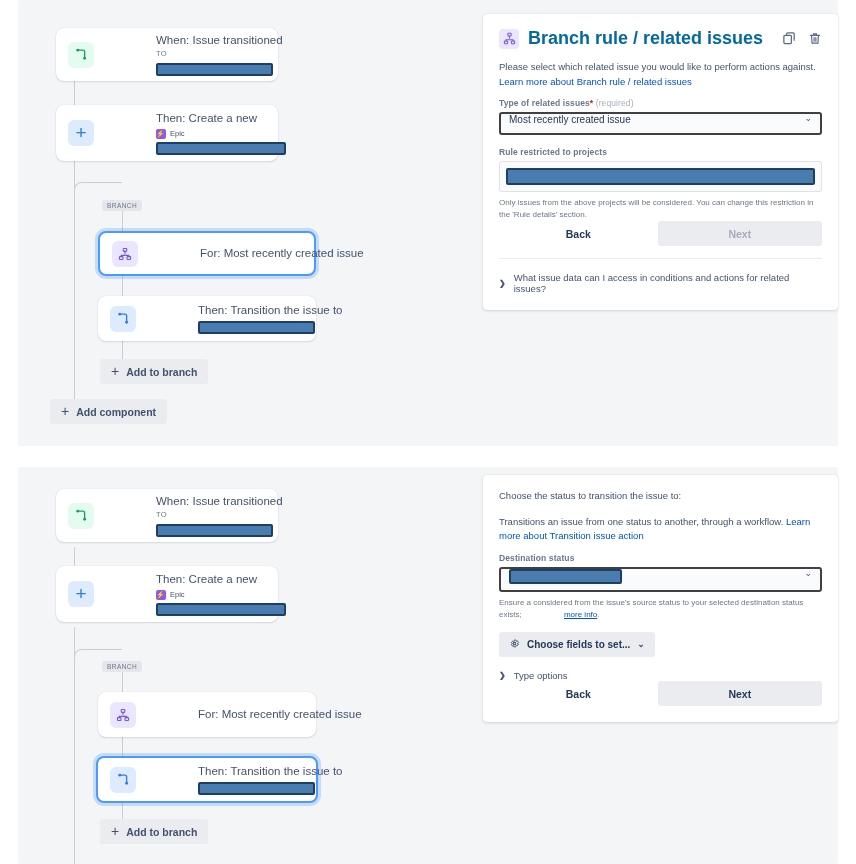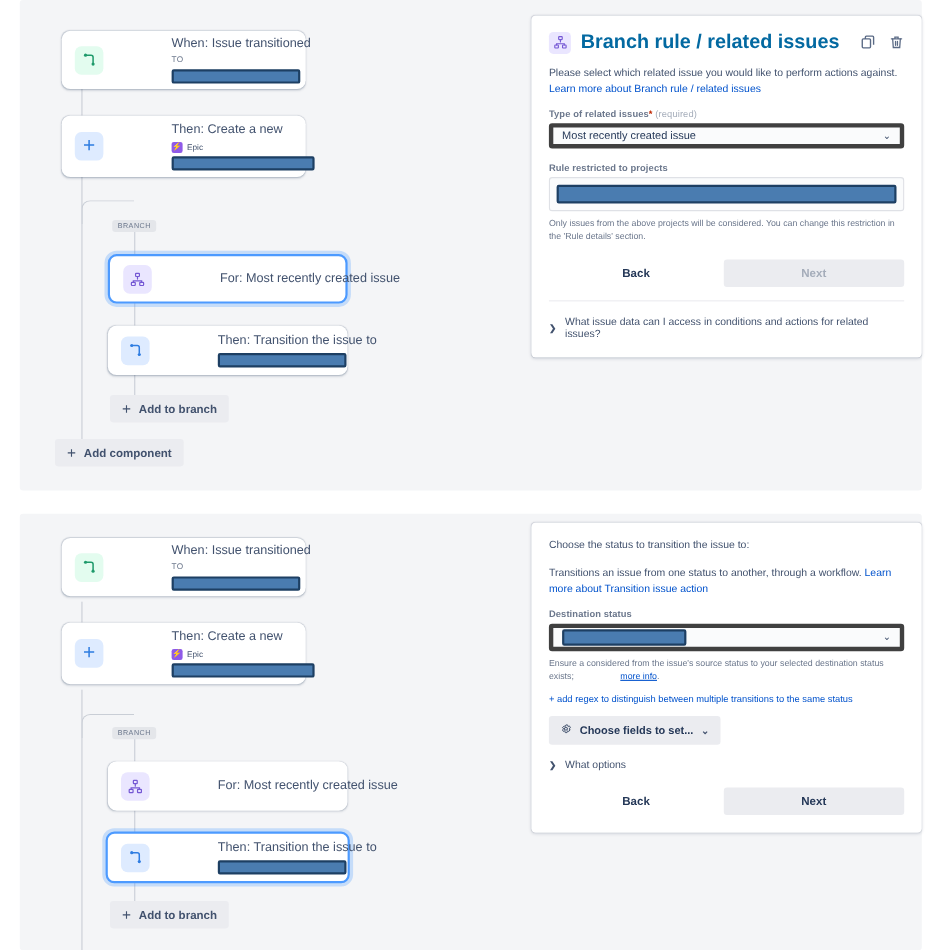--- a/index.html
+++ b/index.html
@@ -134,45 +134,45 @@
 
   .field-label {
     font-size:8.5px; font-weight:700; color:#6b778c;
     margin-bottom:4px; letter-spacing:.1px;
   }
   .req-star { color:#bf2600; font-weight:700; }
   .req-note { color:#a5adba; font-weight:400; }
 
   .select-box {
     background:#fafbfc;
-    border:4px solid #404040;
+    border:2px solid #404040;
     border-radius:3px;
     height:23px;
-    display:flex; align-items:center;
+    display:flex; 
     padding:0 8px;
     font-size:10px; color:#253858;
     cursor:pointer;
   }
   .select-box .val { flex:1 1 auto; }
   .chev { color:#42526e; font-size:9px; line-height:1; }
 
   .redact-field {
     background:#fafbfc;
     border:1px solid #dfe1e6;
     border-radius:3px;
     padding:4px 6px;
     display:flex; align-items:center;
   }
   .redact-field .redact { margin-top:0; height:17px; flex:1 1 auto; }
 
   .helper {
     font-size:8px; line-height:1.5; color:#6b778c; margin-top:5px;
   }
 
-  .btn-row { display:flex; margin-top:15px; }
+  .btn-row { display:flex; }
   .btn-back, .btn-next {
     border:none; border-radius:3px;
     font-family:inherit; font-size:10.5px; font-weight:600;
     height:25px; cursor:pointer;
   }
   .btn-back { background:transparent; color:#253858; width:160px; }
   .btn-next { background:#ebecf0; color:#253858; width:166px; }
   .btn-next.disabled { color:#a5adba; cursor:not-allowed; }
 
   .expander {
@@ -428,36 +428,35 @@
         <div class="select-box" style="height:25px;">
           <span class="val">
             <span class="redact" style="display:inline-block; width:113px; height:15px; vertical-align:middle; margin-top:0;"></span>
           </span>
           <span class="chev">⌄</span>
         </div>
         <div class="helper">
           <span>Ensure a considered from the issue's source status to your selected destination status exists; </span><a class="lnk-u">more info</a><span>.</span>
         </div>
 
-        <a class="regex-link">+ add regex to distinguish between multiple transitions to the same status</a>
 
         <button class="chooser">
           <span>
             <svg width="11" height="11" viewBox="0 0 24 24" fill="#253858">
               <path d="M12 8.3a3.7 3.7 0 1 0 0 7.4 3.7 3.7 0 0 0 0-7.4zm0 5.6a1.9 1.9 0 1 1 0-3.8 1.9 1.9 0 0 1 0 3.8z"></path>
               <path d="M20.4 13.6l-1.5-.9a7.2 7.2 0 0 0 0-1.4l1.5-.9a.8.8 0 0 0 .3-1l-1.3-2.3a.8.8 0 0 0-1-.3l-1.5.8a7 7 0 0 0-1.2-.7V5.2a.8.8 0 0 0-.8-.8h-2.6a.8.8 0 0 0-.8.8v1.7c-.4.2-.8.4-1.2.7l-1.5-.8a.8.8 0 0 0-1 .3L5.3 9.4a.8.8 0 0 0 .3 1l1.5.9a7.2 7.2 0 0 0 0 1.4l-1.5.9a.8.8 0 0 0-.3 1l1.3 2.3a.8.8 0 0 0 1 .3l1.5-.8c.4.3.8.5 1.2.7v1.7a.8.8 0 0 0 .8.8h2.6a.8.8 0 0 0 .8-.8v-1.7c.4-.2.8-.4 1.2-.7l1.5.8a.8.8 0 0 0 1-.3l1.3-2.3a.8.8 0 0 0-.3-1z" fill="none" stroke="#253858" stroke-width="1.7"></path>
             </svg>
           </span>
           <span>Choose fields to set...</span>
           <span class="chev">⌄</span>
         </button>
 
         <div class="expander">
           <span class="car">❯</span>
-          <span>What options</span>
+          <span>Type options</span>
         </div>
 
         <div class="btn-row">
           <button class="btn-back">Back</button>
           <button class="btn-next">Next</button>
         </div>
       </div>
     </div>
   </div>
 

